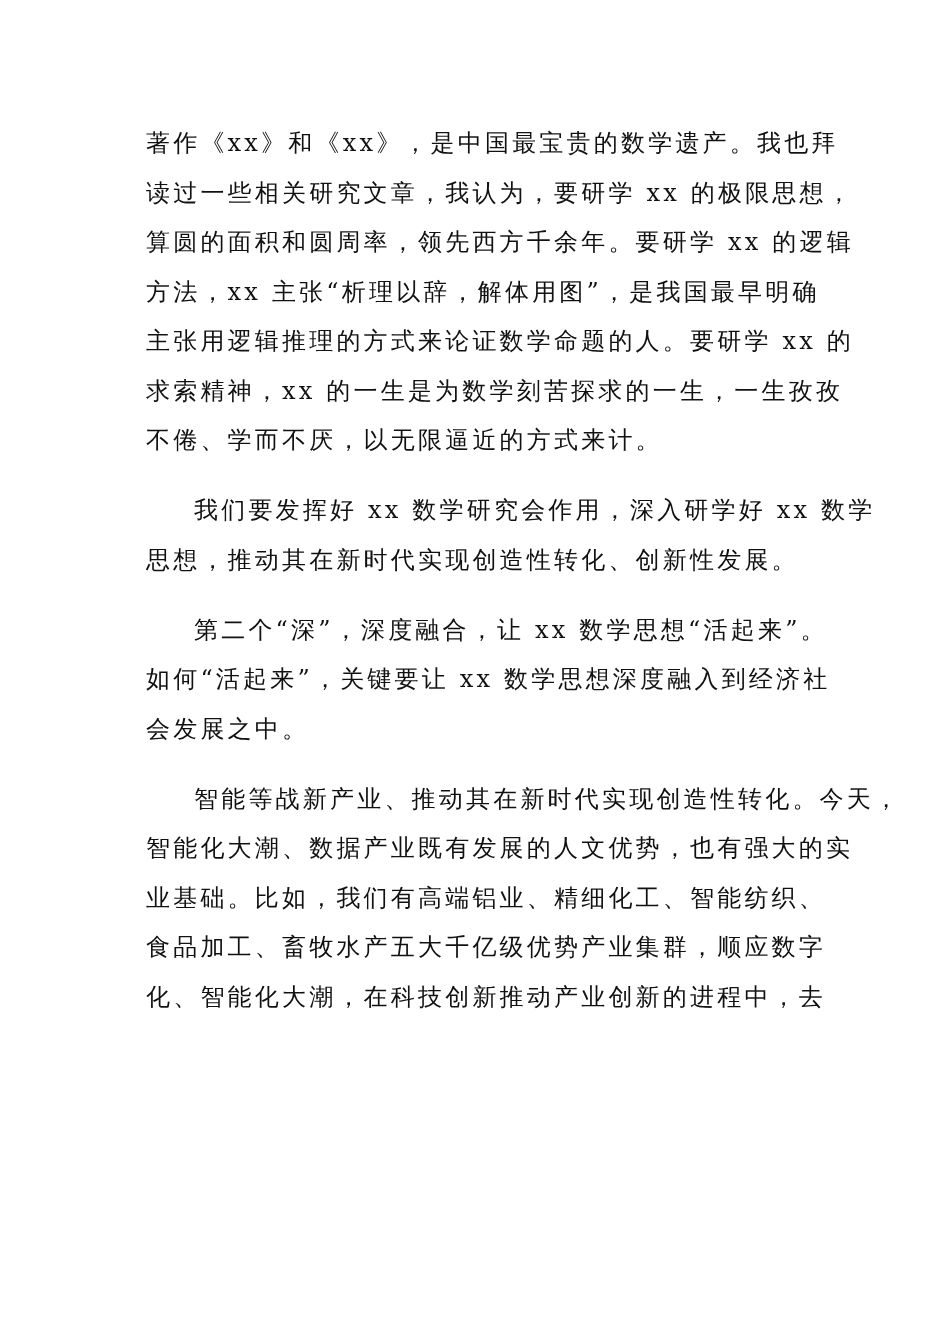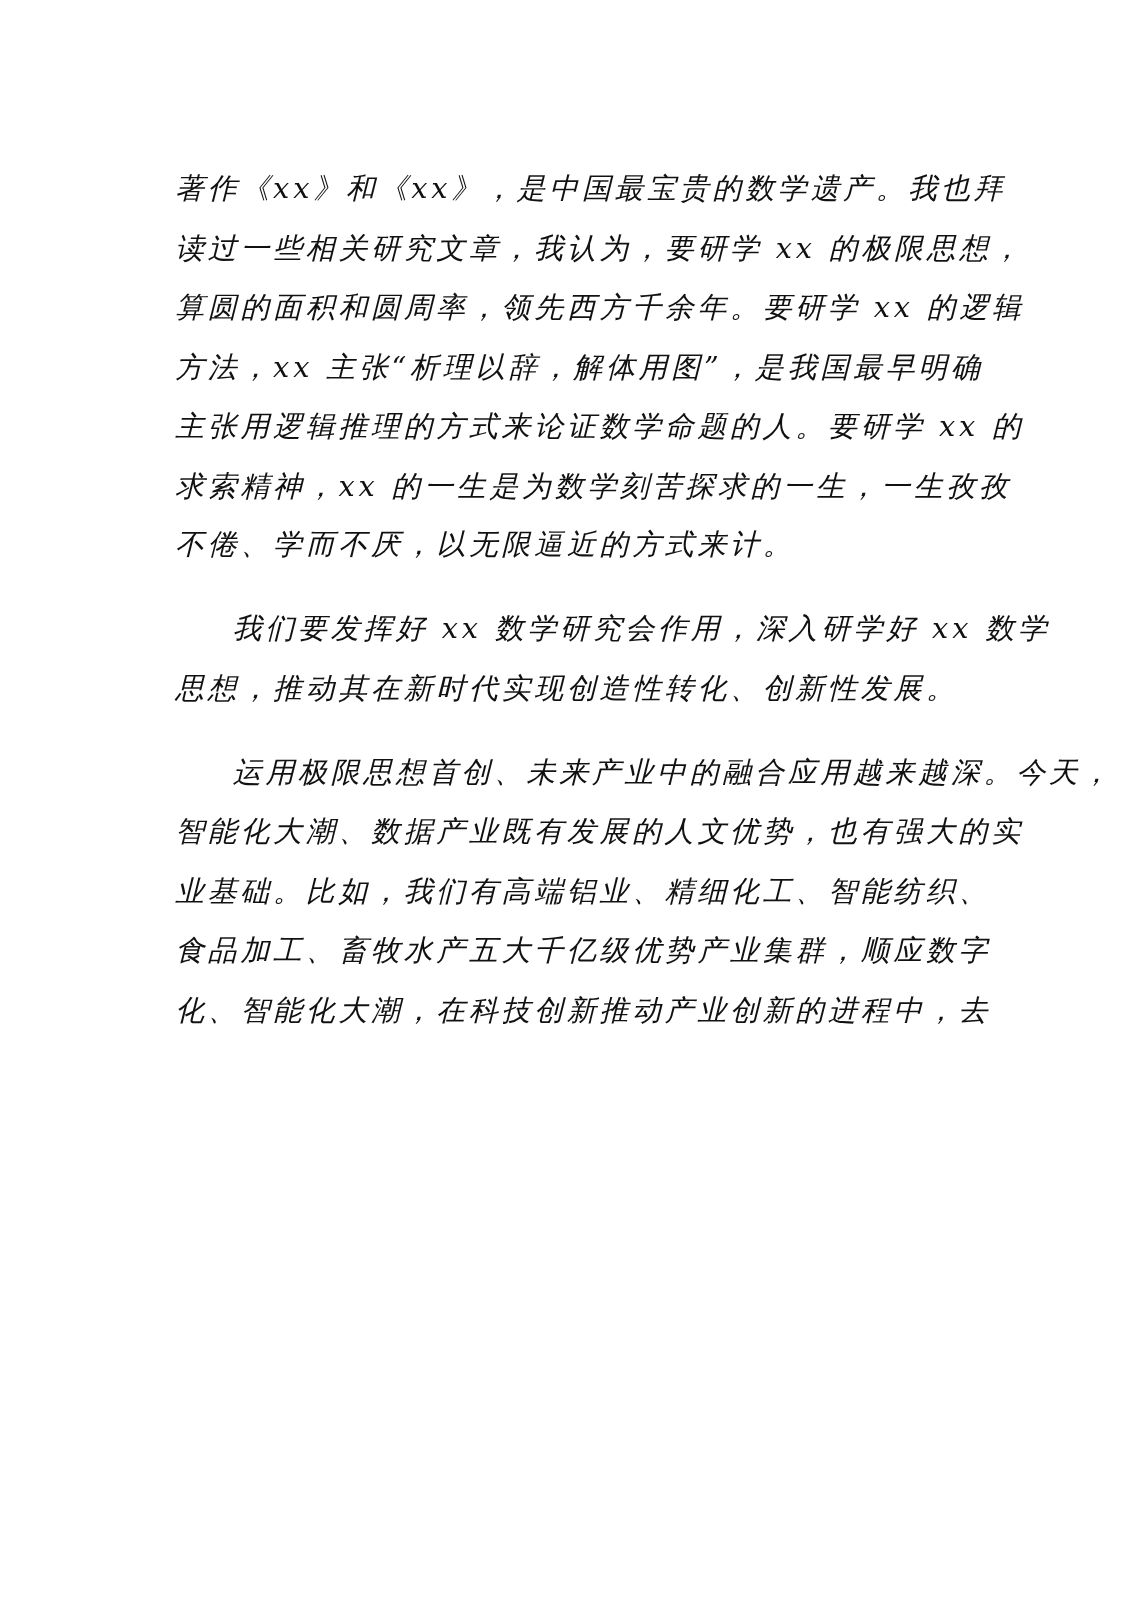--- a/index.html
+++ b/index.html
@@ -11,23 +11,22 @@
       width: 950px;
       height: 1344px;
       position: relative;
       overflow: hidden;
       font-family: "DejaVu Serif", "Liberation Serif", serif;
       color: #111111;
     }
     .page {
       position: absolute;
       left: 146px;
-      top: 133px;
+      top: 119px;
       width: 660px;
-      font-style: italic;
     }
     .para {
       margin: 0 0 20.5px 0;
       font-size: 24px;
       line-height: 49.5px;
       letter-spacing: 3.2px;
       text-align: justify;
       text-align-last: left;
       word-break: break-all;
     }
@@ -50,19 +49,24 @@
     <span class="line">方法，xx 主张“析理以辞，解体用图”，是我国最早明确</span>
     <span class="line">主张用逻辑推理的方式来论证数学命题的人。要研学 xx 的</span>
     <span class="line">求索精神，xx 的一生是为数学刻苦探求的一生，一生孜孜</span>
     <span class="line">不倦、学而不厌，以无限逼近的方式来计。</span>
   </p>
   <p class="para indent">
     <span class="line">我们要发挥好 xx 数学研究会作用，深入研学好 xx 数学</span>
     <span class="line">思想，推动其在新时代实现创造性转化、创新性发展。</span>
   </p>
   <p class="para indent">
-    <span class="line">运用极限思想首创、未来产业中的融合应用越来越深。今天，</span>
+    <span class="line">第二个“深”，深度融合，让 xx 数学思想“活起来”。</span>
+    <span class="line">如何“活起来”，关键要让 xx 数学思想深度融入到经济社</span>
+    <span class="line">会发展之中。</span>
+  </p>
+  <p class="para indent">
+    <span class="line">智能等战新产业、推动其在新时代实现创造性转化。今天，</span>
     <span class="line">智能化大潮、数据产业既有发展的人文优势，也有强大的实</span>
     <span class="line">业基础。比如，我们有高端铝业、精细化工、智能纺织、</span>
     <span class="line">食品加工、畜牧水产五大千亿级优势产业集群，顺应数字</span>
     <span class="line">化、智能化大潮，在科技创新推动产业创新的进程中，去</span>
   </p>
 </div>
 
 </body></html>

